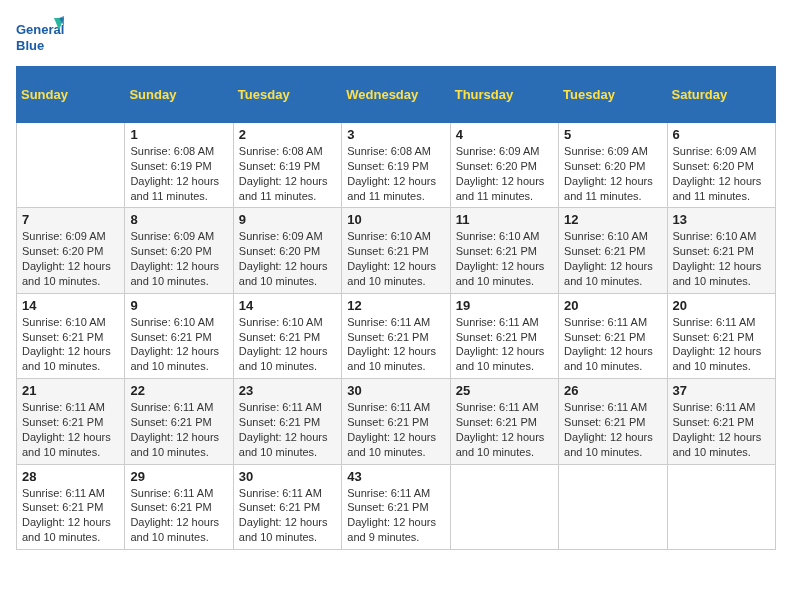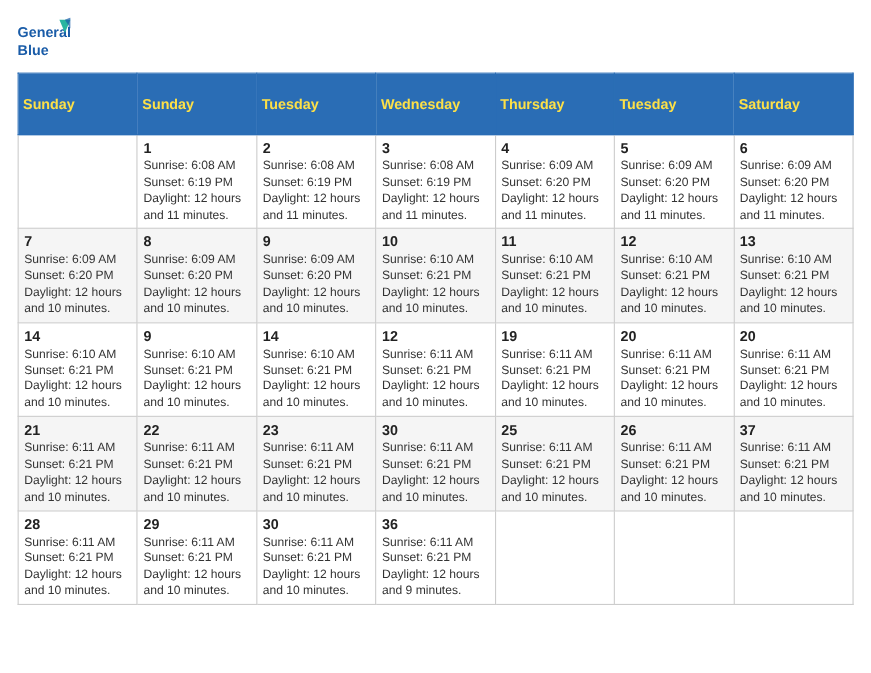--- a/index.html
+++ b/index.html
@@ -323,21 +323,21 @@
 and 10 minutes.</div>
         </td>
         <td>
           <span class="day-number">30</span>
           <div class="day-info">Sunrise: 6:11 AM
 Sunset: 6:21 PM
 Daylight: 12 hours
 and 10 minutes.</div>
         </td>
         <td>
-          <span class="day-number">36</span>
+          <span class="day-number">43</span>
           <div class="day-info">Sunrise: 6:11 AM
 Sunset: 6:21 PM
 Daylight: 12 hours
 and 9 minutes.</div>
         </td>
         <td class="empty-cell"></td>
         <td class="empty-cell"></td>
         <td class="empty-cell"></td>
       </tr>
     </tbody>

